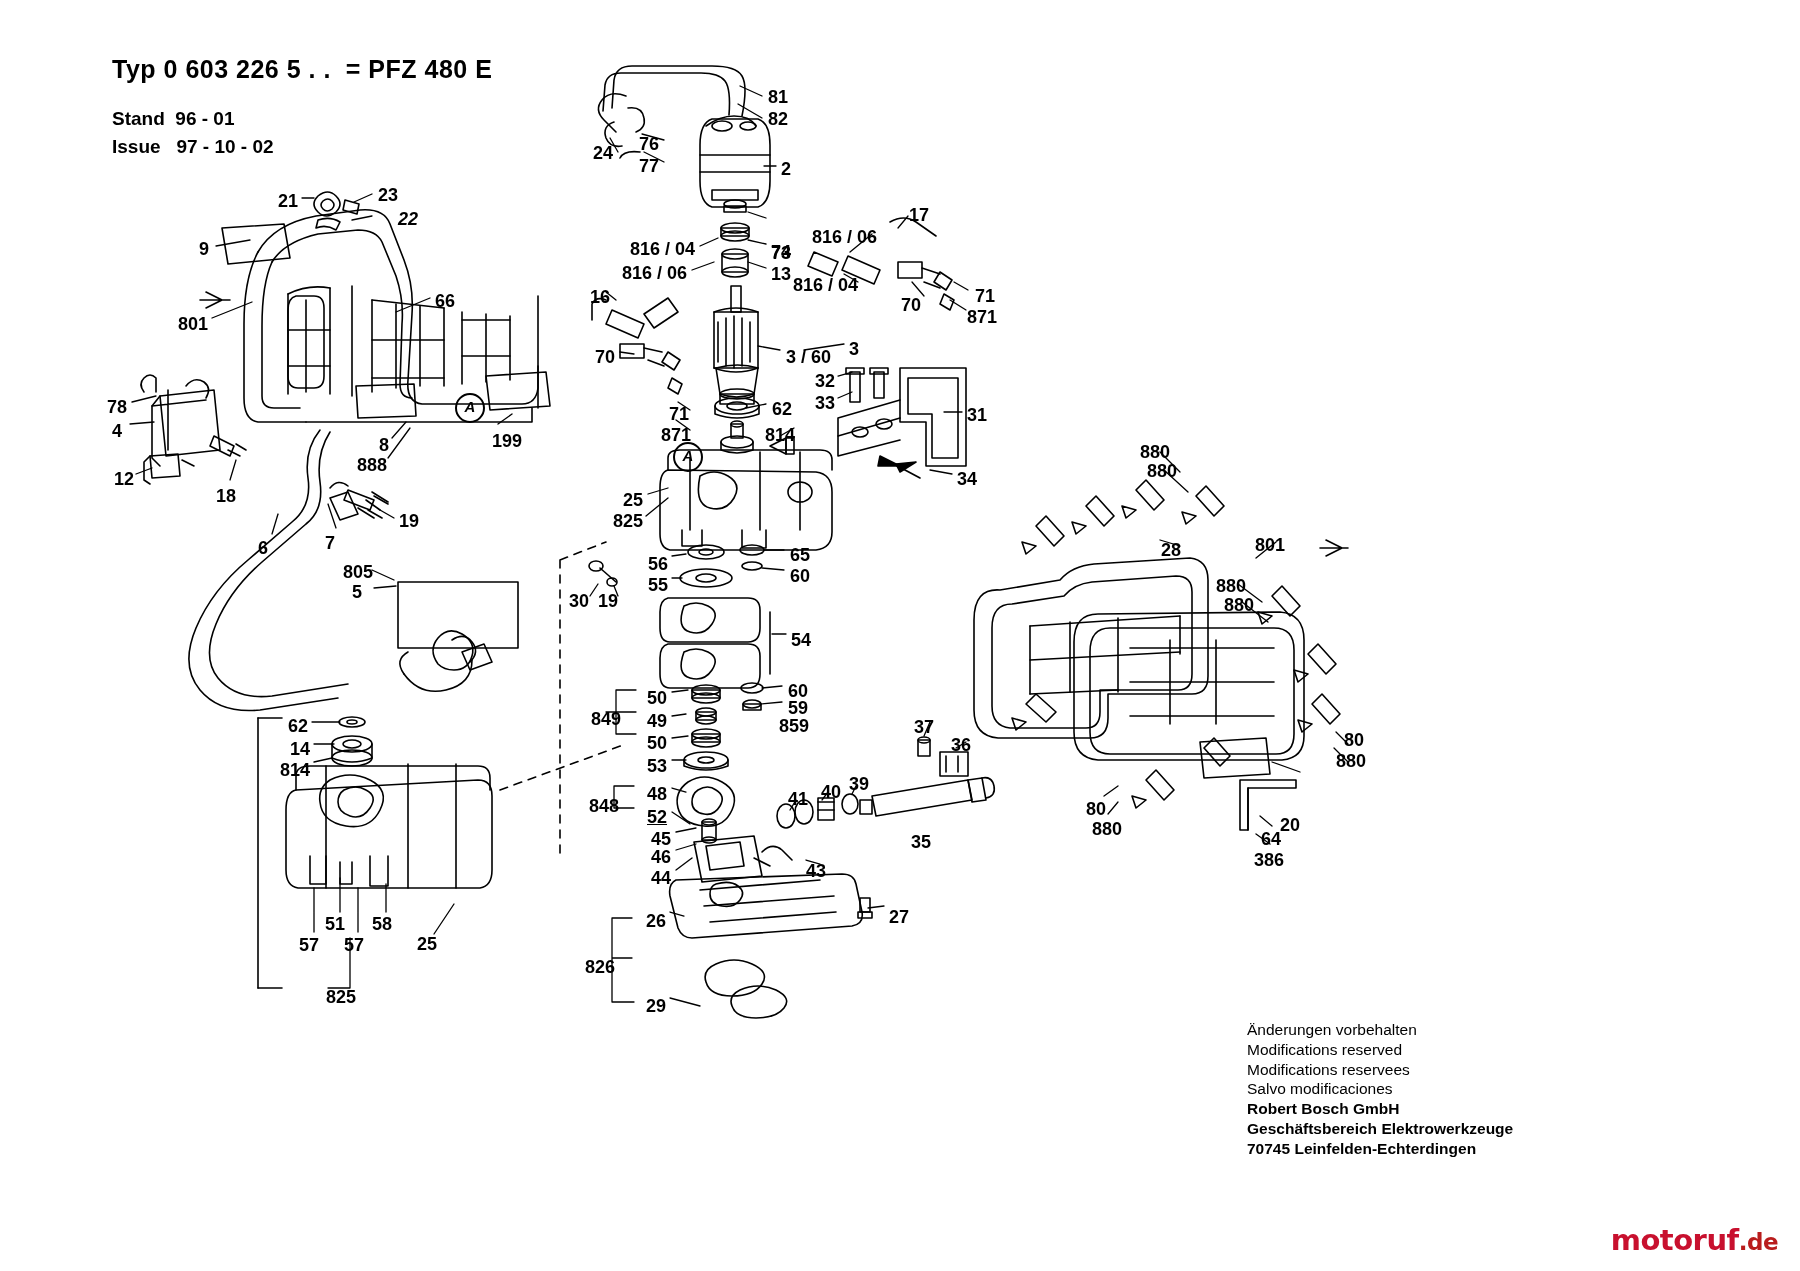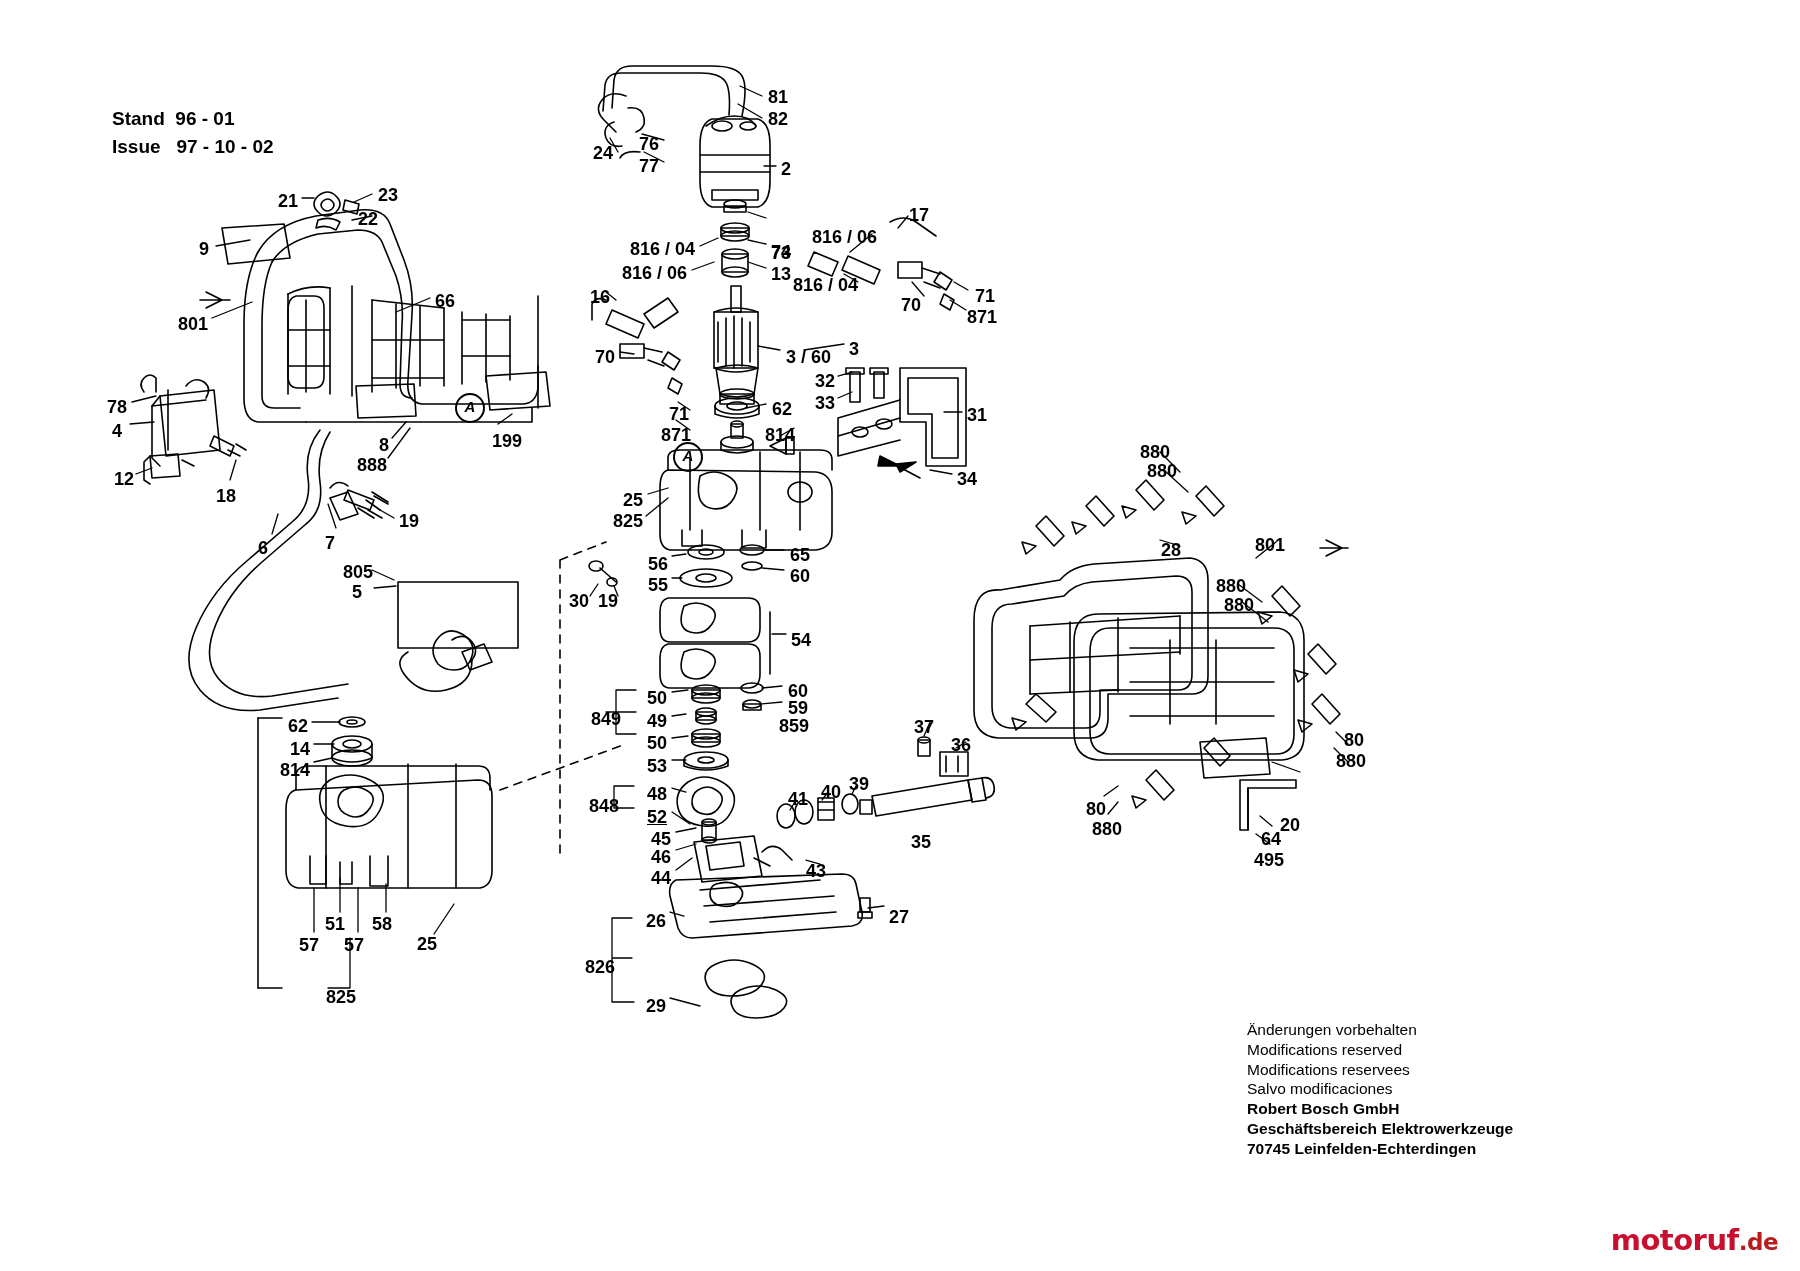--- a/index.html
+++ b/index.html
@@ -85,20 +85,21 @@
     text-align: center;
     line-height: 24px;
     font-style: italic;
   }
 </style>
 </head>
 <body>
 
 <div id="page">
 
+  <div class="hdr" id="title">Typ 0 603 226 5 . .  = PFZ 480 E</div>
   <div class="hdr" id="stand">Stand  96 - 01</div>
   <div class="hdr" id="issue">Issue   97 - 10 - 02</div>
 
   <svg id="svgroot" viewBox="0 0 1800 1271" xmlns="http://www.w3.org/2000/svg">
     <g fill="none" stroke="#000" stroke-width="1.6" stroke-linejoin="round" stroke-linecap="round">
 
       <g>
 
         <path d="M700 145 q0 -22 12 -26 l46 0 q12 4 12 26 l0 36 q0 22 -12 26 l-46 0 q-12 -4 -12 -26 z"></path>
         <path d="M700 155 l70 0 M700 172 l70 0"></path>
@@ -485,21 +486,21 @@
   <div id="watermark"><span>motoruf</span><span class="de">.de</span></div>
 
 <div class="lbl" style="left: 768px; top: 88px;">81</div>
     <div class="lbl" style="left: 768px; top: 110px;">82</div>
     <div class="lbl" style="left: 639px; top: 135px;">76</div>
     <div class="lbl" style="left: 639px; top: 157px;">77</div>
     <div class="lbl" style="left: 593px; top: 144px;">24</div>
     <div class="lbl" style="left: 781px; top: 160px;">2</div>
     <div class="lbl" style="left: 278px; top: 192px;">21</div>
     <div class="lbl" style="left: 378px; top: 186px;">23</div>
-    <div class="lbl" style="left: 358px; top: 210px;">22</div>
+    <div class="lbl" style="left: 398px; top: 210px; font-style: italic;">22</div>
     <div class="lbl" style="left: 199px; top: 240px;">9</div>
     <div class="lbl" style="left: 771px; top: 219px; margin-top: 24px;">74</div>
     <div class="lbl" style="left: 630px; top: 240px;">816 / 04</div>
     <div class="lbl" style="left: 771px; top: 244px;">73</div>
     <div class="lbl" style="left: 622px; top: 264px;">816 / 06</div>
     <div class="lbl" style="left: 771px; top: 265px;">13</div>
     <div class="lbl" style="left: 812px; top: 228px;">816 / 06</div>
     <div class="lbl" style="left: 909px; top: 206px;">17</div>
     <div class="lbl" style="left: 793px; top: 276px;">816 / 04</div>
     <div class="lbl" style="left: 901px; top: 296px;">70</div>
@@ -566,21 +567,21 @@
     <div class="lbl" style="left: 589px; top: 797px;">848</div>
     <div class="lbl" style="left: 647px; top: 808px; text-decoration: underline;">52</div>
     <div class="lbl" style="left: 788px; top: 790px;">41</div>
     <div class="lbl" style="left: 821px; top: 783px;">40</div>
     <div class="lbl" style="left: 849px; top: 775px;">39</div>
     <div class="lbl" style="left: 651px; top: 830px;">45</div>
     <div class="lbl" style="left: 651px; top: 848px;">46</div>
     <div class="lbl" style="left: 911px; top: 833px;">35</div>
     <div class="lbl" style="left: 1092px; top: 820px;">880</div>
     <div class="lbl" style="left: 1086px; top: 800px;">80</div>
-    <div class="lbl" style="left: 1254px; top: 851px;">495</div>
+    <div class="lbl" style="left: 1254px; top: 851px;">386</div>
     <div class="lbl" style="left: 1261px; top: 830px;">64</div>
     <div class="lbl" style="left: 651px; top: 869px;">44</div>
     <div class="lbl" style="left: 806px; top: 862px;">43</div>
     <div class="lbl" style="left: 646px; top: 912px;">26</div>
     <div class="lbl" style="left: 889px; top: 908px;">27</div>
     <div class="lbl" style="left: 325px; top: 915px;">51</div>
     <div class="lbl" style="left: 372px; top: 915px;">58</div>
     <div class="lbl" style="left: 417px; top: 935px;">25</div>
     <div class="lbl" style="left: 299px; top: 936px;">57</div>
     <div class="lbl" style="left: 344px; top: 936px;">57</div>

